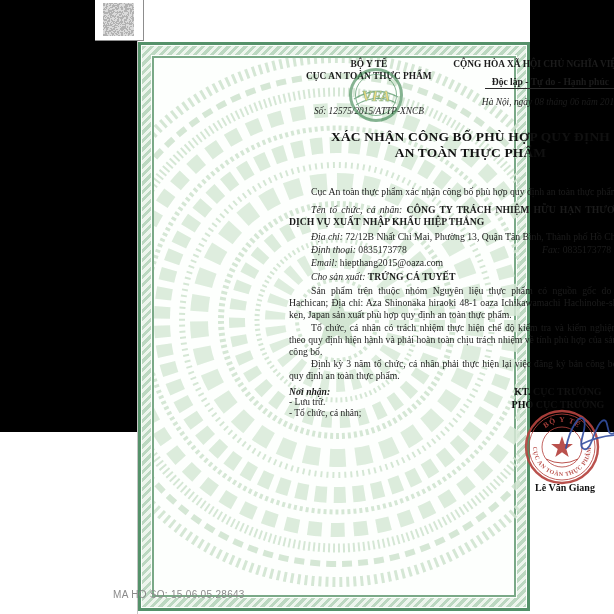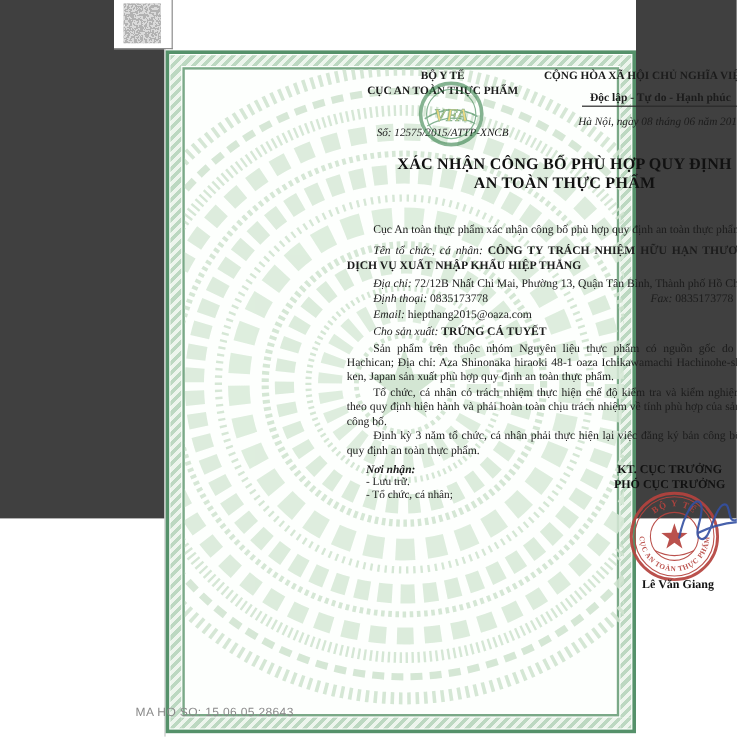--- a/index.html
+++ b/index.html
@@ -1,19 +1,19 @@
 <!DOCTYPE html>
 <html><head>
 <meta charset="utf-8">
 <style>
   * { margin:0; padding:0; box-sizing:border-box; }
   html,body { width:614px; height:614px; background:#ffffff; }
   body { font-family:"Liberation Serif", serif; color:#1c1c1c; position:relative; overflow:hidden; }
 
-  .canvas { position:absolute; left:0; top:0; width:614px; height:432px; background:#404040; }
+  .canvas { position:absolute; left:0; top:0; width:614px; height:432px; background:#000000; }
 
   
   .page { position:absolute; left:137px; top:0; width:393px; height:614px; background:#ffffff;
           border-left:1px solid #c6c6c6; }
 
   
   .frame { position:absolute; left:0; top:42px; width:392px; height:569px;
            border:3px solid #55916a; overflow:hidden; background:#fdfffd; }
   .band  { position:absolute; inset:1px; border:9px solid transparent;
            border-image:repeating-linear-gradient(135deg,#bcd8c1 0 3px,#edf5ed 3px 6px) 9; }
@@ -43,21 +43,21 @@
   .blk { position:absolute; left:151px; width:364px; }
   .jus { text-align:justify; text-indent:22px; }
   .ind { text-indent:22px; }
   .lbl { font-style:italic; }
   .bv  { font-weight:bold; }
   .nowrap { white-space:nowrap; }
   .fax-abs { position:absolute; left:231px; top:0; }
 
   .noinhan { left:151px; top:386px; width:160px; }
   .noinhan .nh-l { font-weight:bold; font-style:italic; font-size:9.6px; line-height:11px; }
-  .noinhan div { font-size:9.4px; line-height:10.5px;margin-left:16px; }
+  .noinhan div { font-size:9.4px; line-height:10.5px; }
   .ktblock { left:340px; top:386px; width:160px; text-align:center; font-weight:bold;
              font-size:10px; line-height:12.5px; color:#111; }
   .signer-name { left:367px; top:482px; width:120px; text-align:center; font-weight:bold;
                  font-size:10px; color:#111; z-index:4; }
 
   .vfa-stamp { left:210px; top:67px; width:56px; height:56px; z-index:3; opacity:.58; }
   .seal  { left:384px; top:407px; width:80px; height:80px; z-index:3; opacity:.92; }
   .sig   { left:420px; top:402px; width:98px; height:64px; z-index:4; }
 
   .file-code { position:absolute; left:113px; top:589px; z-index:9;

